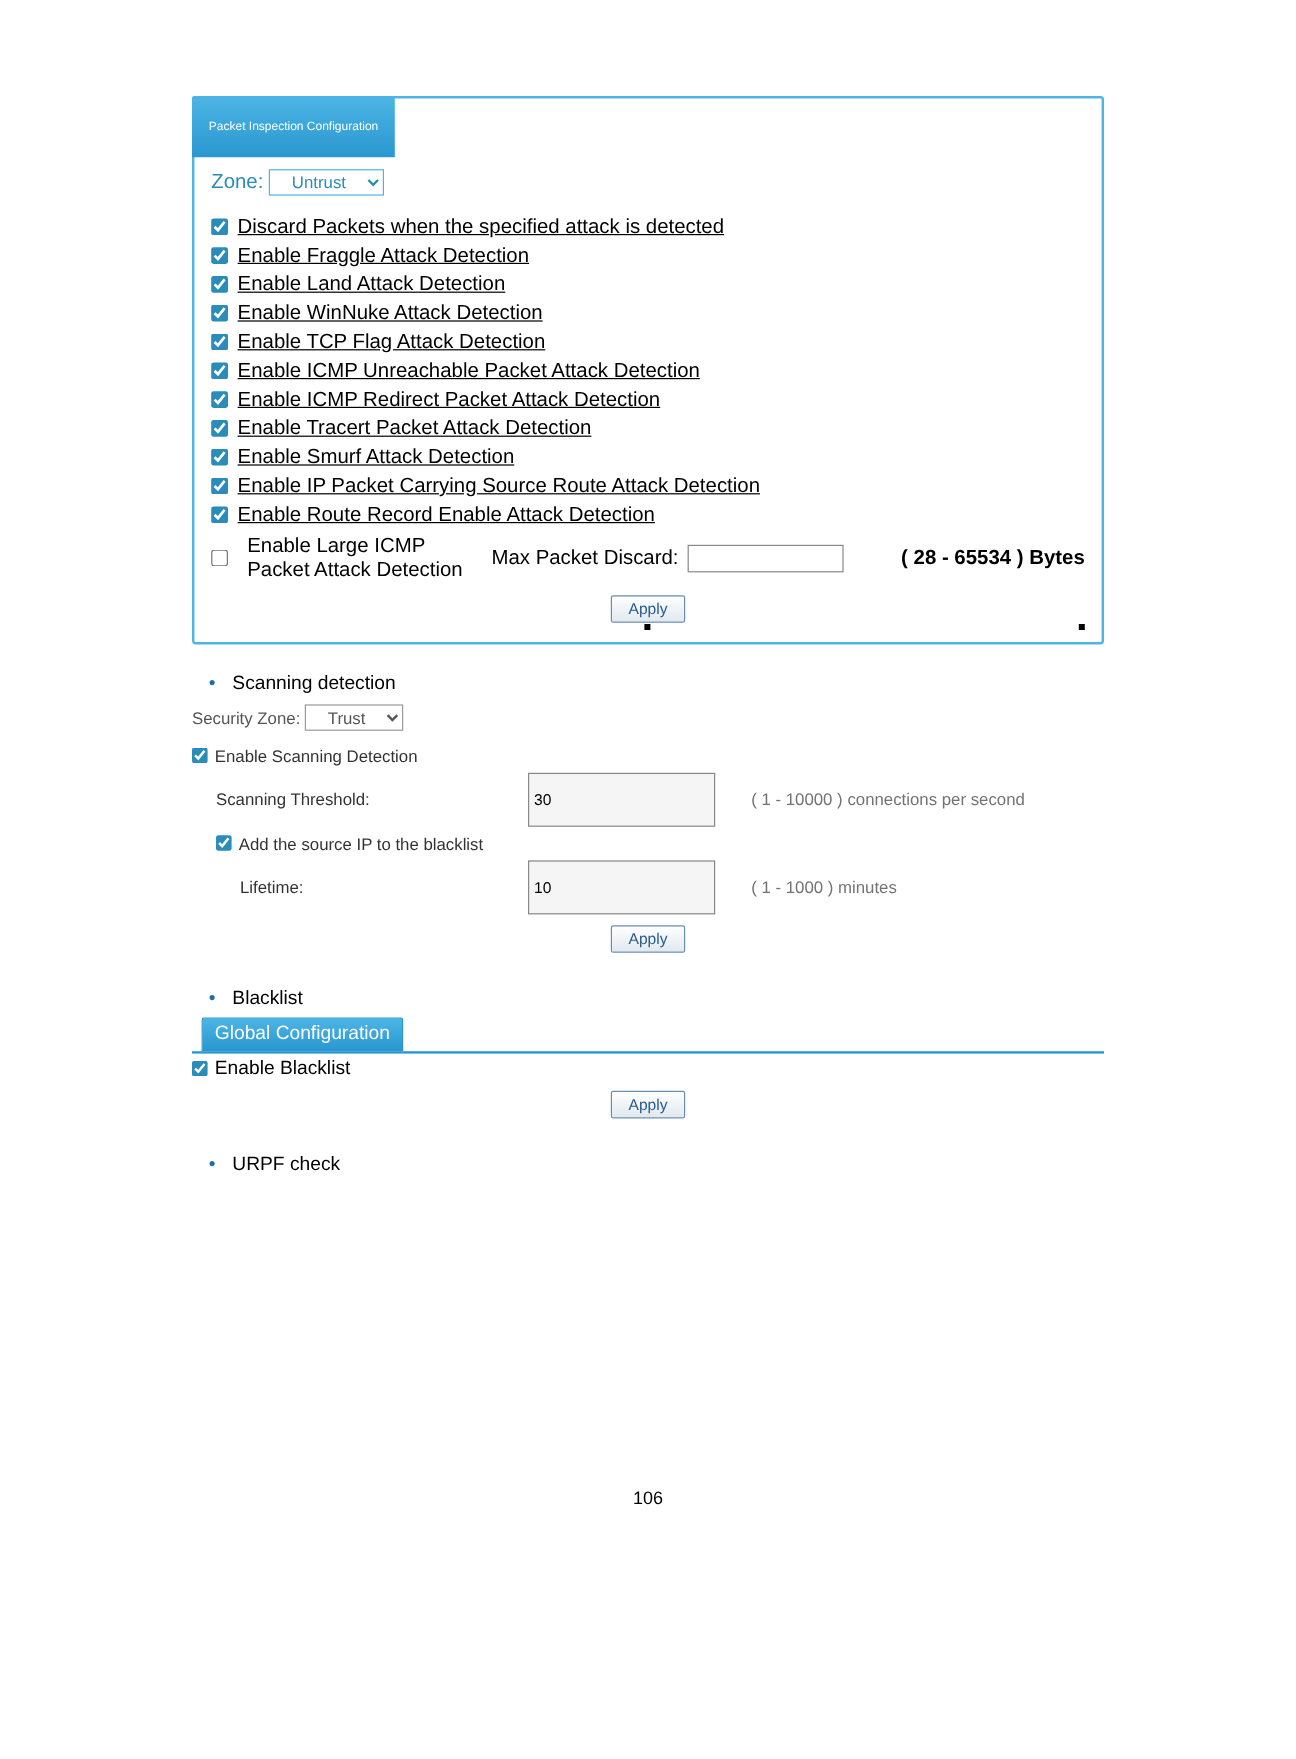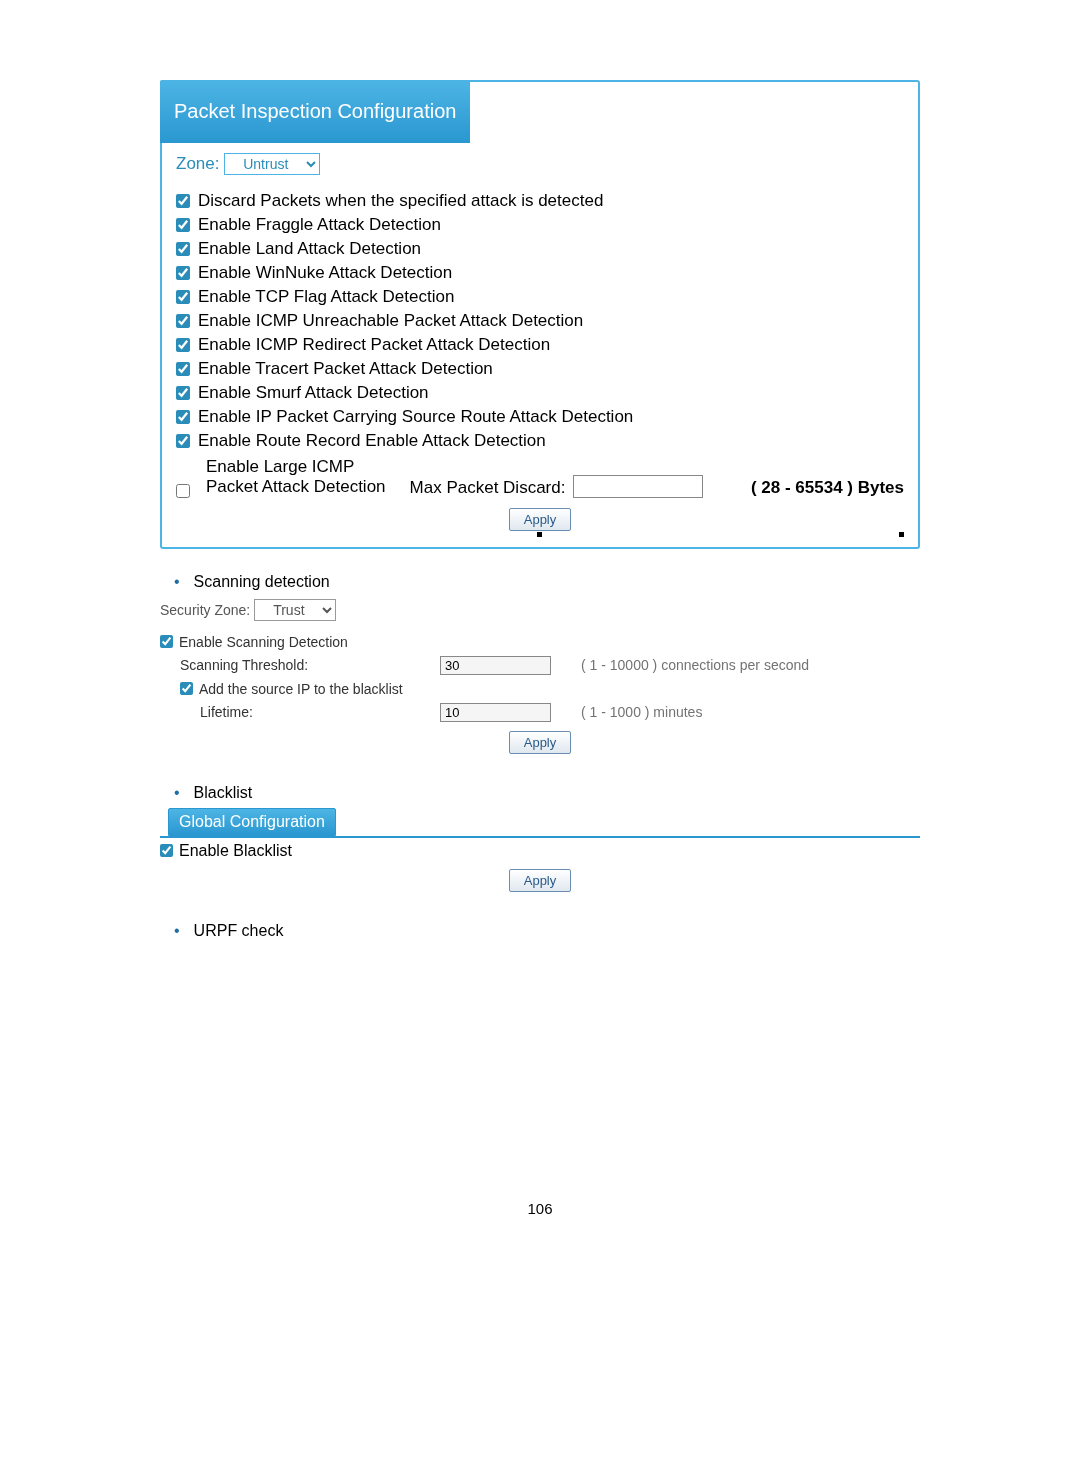--- a/index.html
+++ b/index.html
@@ -17,21 +17,21 @@
     .panel {
       border: 2px solid #4db5e5;
       border-radius: 3px;
       background: #fff;
       margin-bottom: 8px;
     }
     .tab-header {
       background: linear-gradient(to bottom, #4db5e5, #2a97d0);
       color: #fff;
       padding: 20px 14px;
-      font-size: 20px;
+      font-size: 10px;
       display: inline-block;
       border-radius: 2px 2px 0 0;
       margin-left: -2px;
       margin-top: -2px;
     }
     .tab-header.small {
       font-size: 16px;
       padding: 4px 10px;
     }
     .section-content {
@@ -53,39 +53,40 @@
       background: #fff;
       font-size: 14px;
       padding: 1px 14px;
     }
     .security-zone-row select {
       color: #555;
       border: 1px solid #999;
     }
     .checkbox-list {
       padding: 0;
+      text-decoration: underline;
     }
     .checkbox-row {
       display: flex;
       align-items: center;
       padding: 2px 0;
       font-size: 17px;
     }
     .checkbox-row input[type="checkbox"] {
       margin-right: 8px;
       accent-color: #2a8cb8;
       width: 14px;
       height: 14px;
     }
     .checkbox-row .label {
       flex-shrink: 0;
     }
     .large-icmp-row {
       display: flex;
-      align-items: flex-end;
+      align-items: center;
       padding: 4px 0;
       font-size: 17px;
       gap: 8px;
     }
     .large-icmp-row input[type="checkbox"] {
       margin-right: 8px;
       width: 14px;
       height: 14px;
     }
     .large-icmp-row .multiline-label {
@@ -157,23 +158,23 @@
       accent-color: #2a8cb8;
     }
     .detection-indent {
       padding-left: 20px;
     }
     .detection-label {
       color: #333;
       min-width: 260px;
     }
     .detection-input {
-      width: 111px;
+      width: 156px;
       border: 1px solid #888;
-      padding: 1px 4px;
+      padding: 14px 4px;
       font-size: 13px;
       background: #f5f5f5;
     }
     .detection-range {
       margin-left: 30px;
       color: #737373;
     }
     .page-num {
       text-align: center;
       margin-top: 260px;

